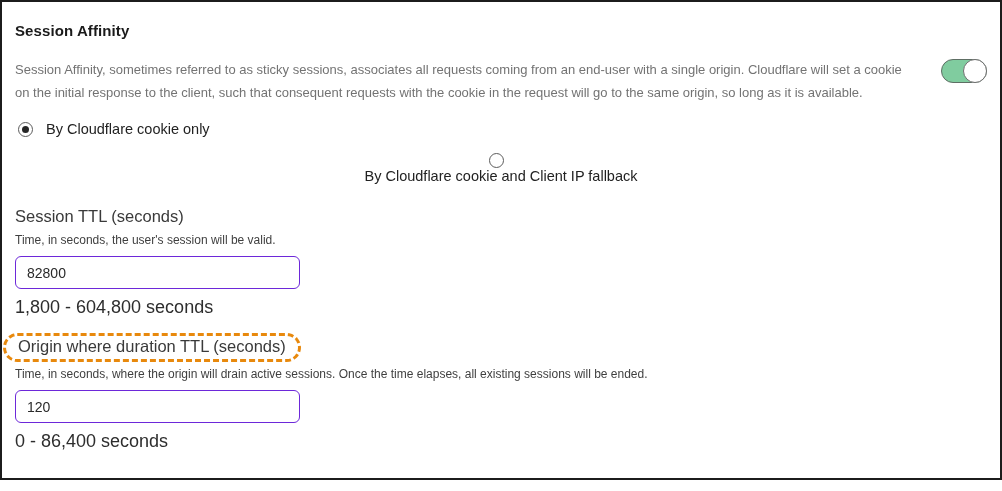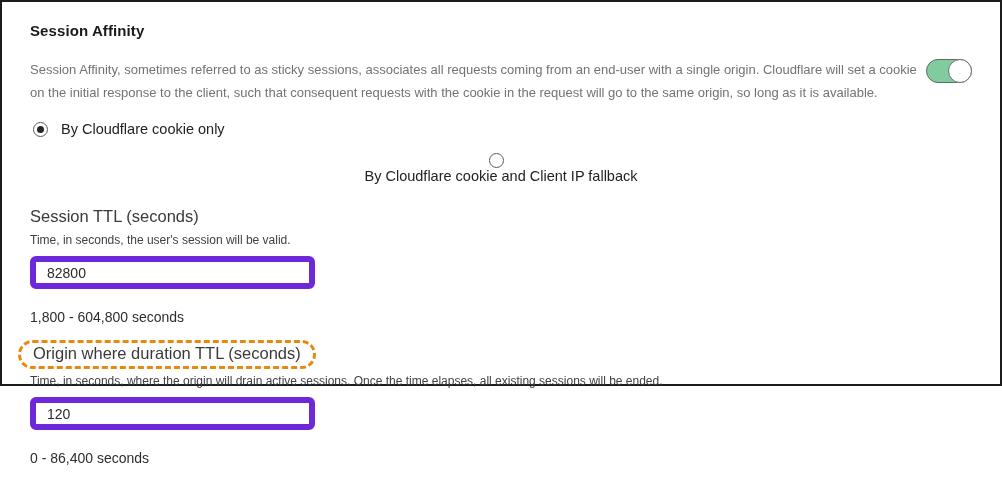--- a/index.html
+++ b/index.html
@@ -4,24 +4,24 @@
 <style>
   * { margin:0; padding:0; box-sizing:border-box; }
   html,body { background:#fff; }
   body {
     font-family:"Liberation Sans","DejaVu Sans",sans-serif;
     color:#2c2c2c;
     width:1002px; height:491px;
     overflow:hidden;
   }
   .panel {
-    width:1002px; height:386px;
+    width:1002px; height:480px;
     background:#ffffff;
     border:2px solid #1c1c1c;
-    padding:0 28px;
+    padding:0 13px;
   }
   .panel-title {
     margin-top:20px;
     font-size:15px;
     font-weight:700;
     color:#1a1a1a;
     letter-spacing:0.1px;
   }
   .intro-row {
     display:flex;
@@ -90,32 +90,32 @@
   }
   .field-desc {
     margin-top:7px;
     font-size:12px;
     color:#3f3f3f;
   }
   .text-input {
     display:block;
     margin-top:9px;
     width:285px; height:33px;
-    border:6px solid #6d28d9;
+    border:1px solid #6d28d9;
     border-radius:6px;
     padding:0 11px;
     font-family:"Liberation Sans","DejaVu Sans",sans-serif;
     font-size:14px;
     color:#2a2a2a;
     background:#fff;
     outline:none;
   }
   .range-hint {
-    margin-top:20px;
-    font-size:14px;
+    margin-top:8px;
+    font-size:18px;
     color:#2d2d2d;
   }
   .annotated-wrap {
     display:inline-block;
     margin-top:15px;
     margin-left:-12px;
     border:3px dashed var(--annotation_orange,#E8890D);
     border-radius:16px;
     padding:1px 12px 3px 12px;
   }

